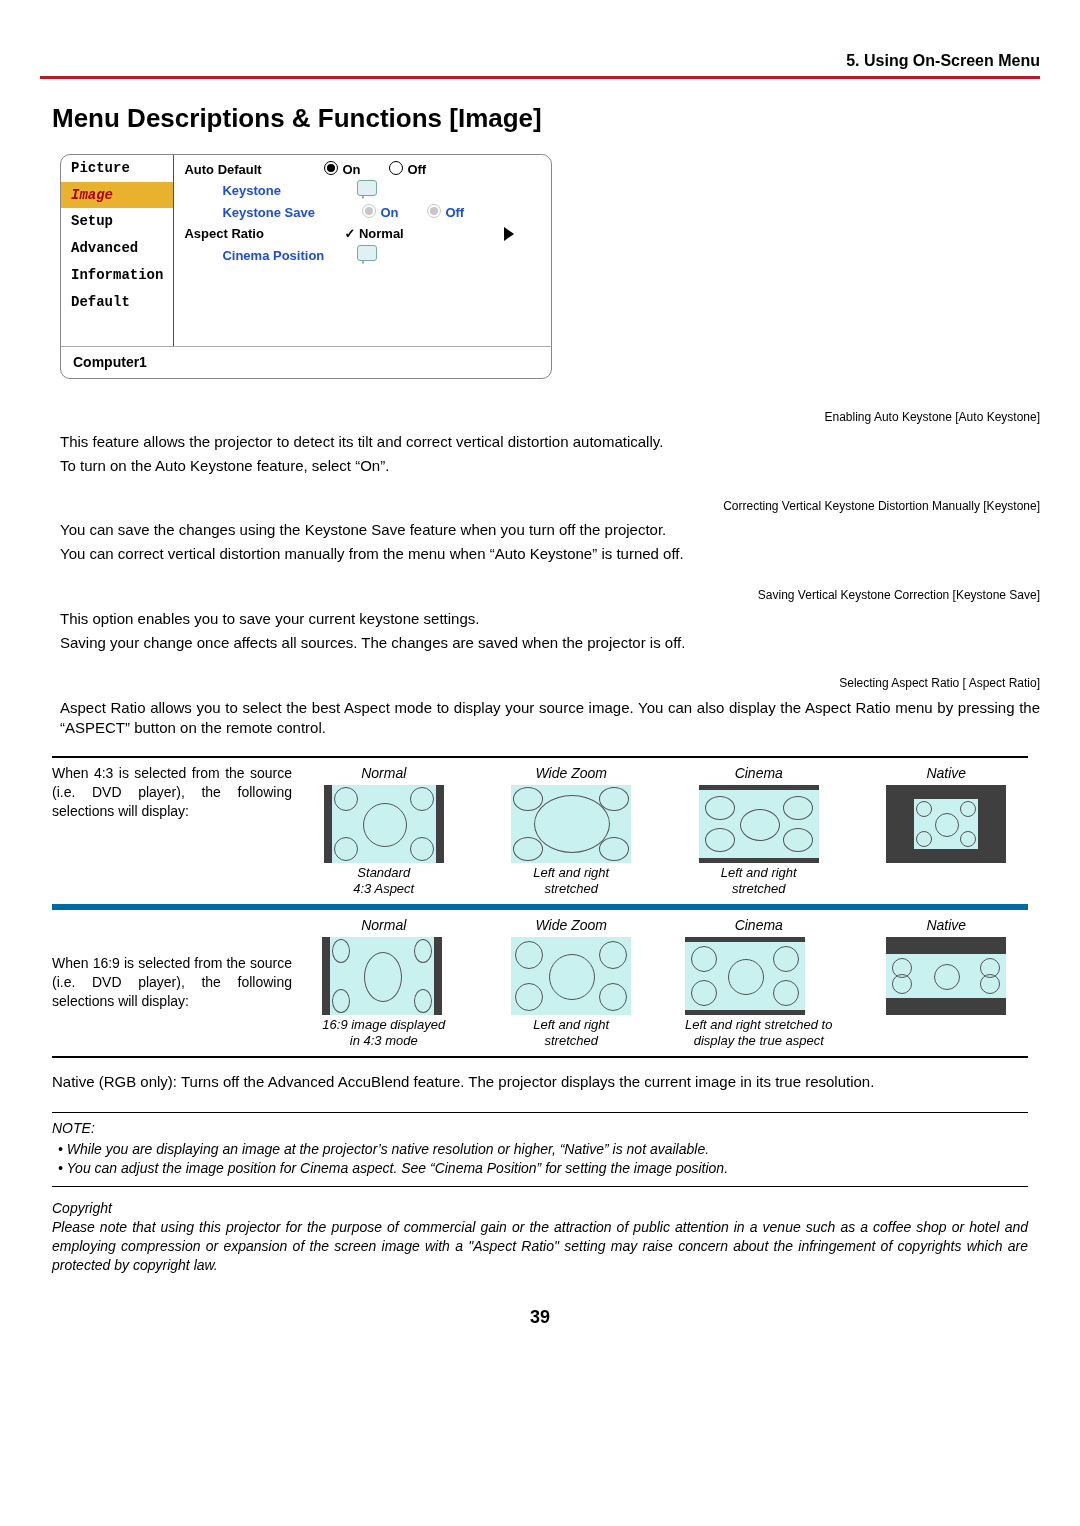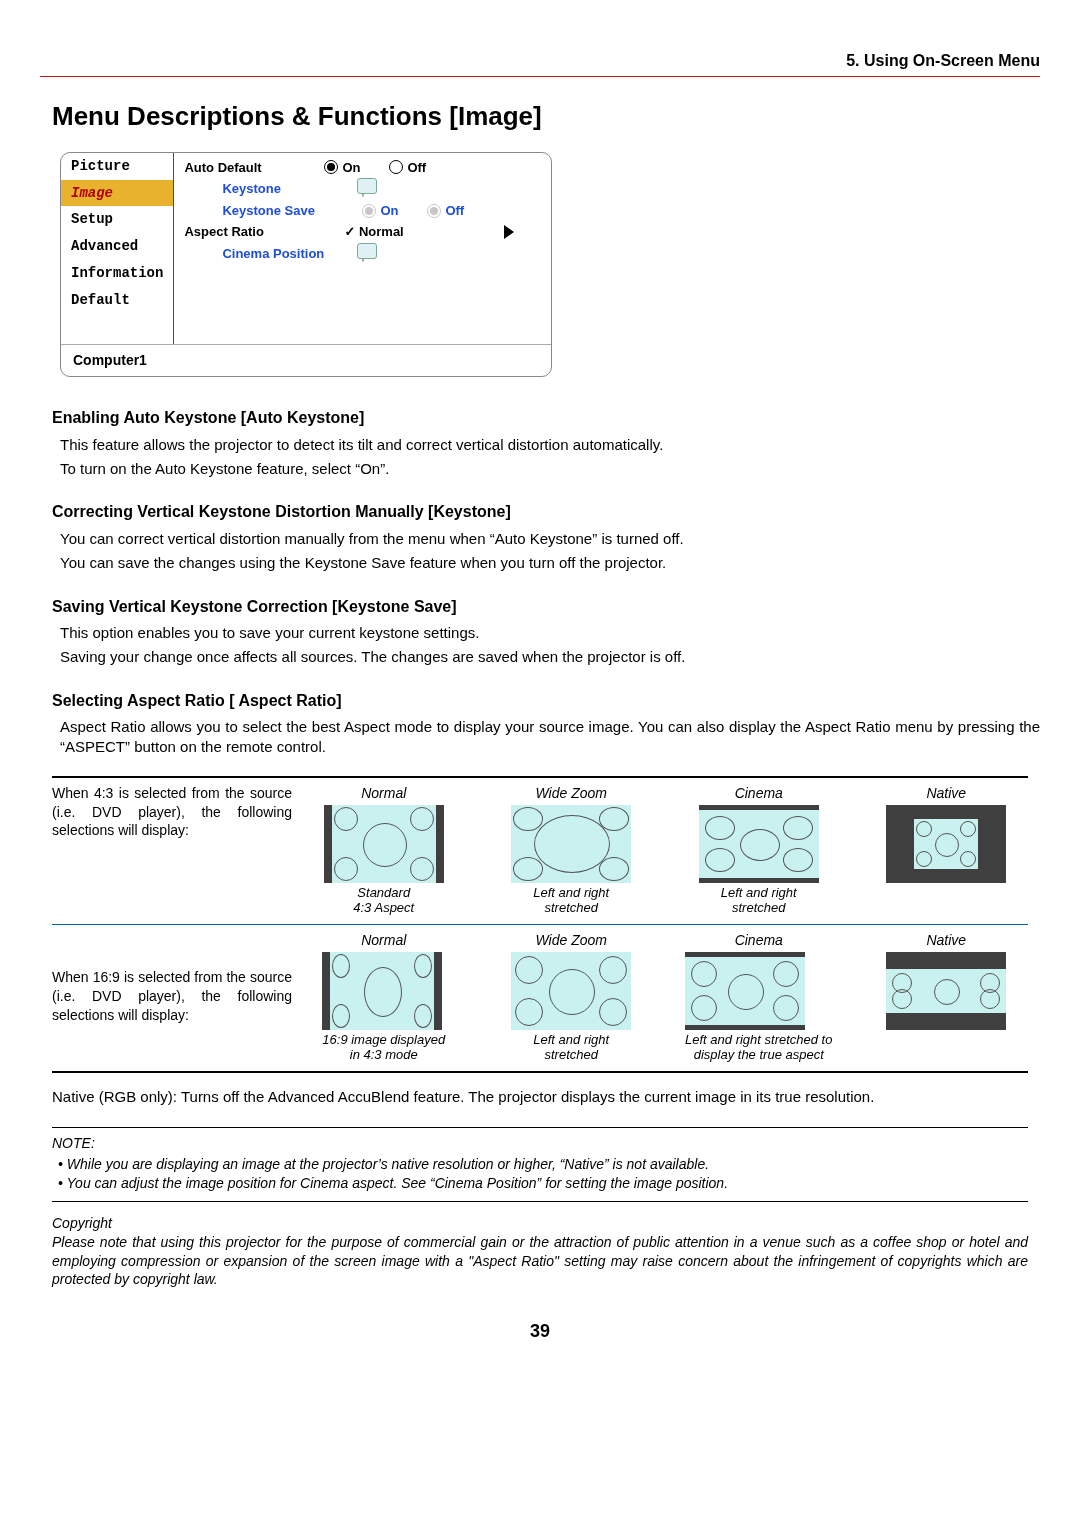--- a/index.html
+++ b/index.html
@@ -16,21 +16,21 @@
     margin: 0 auto;
     padding: 50px 40px 40px;
     box-sizing: border-box;
     position: relative;
   }
   .chapter {
     text-align: right;
     font-weight: 900;
     font-family: Arial, Helvetica, sans-serif;
     font-size: 16px;
-    border-bottom: 1px solid #b91c1c;
+    border-bottom: 3px solid #b91c1c;
     padding-bottom: 4px;
     margin-bottom: 22px;
   }
   h1 {
     font-family: Arial, Helvetica, sans-serif;
     font-weight: 900;
     font-size: 26px;
     margin: 11px 0 18px 12px;
   }
   
@@ -71,21 +71,21 @@
   }
   .osd-row {
     display: grid;
     grid-template-columns: 140px 65px 65px 60px;
     align-items: center;
     padding: 2px 10px;
     font-weight: 700;
     font-size: 13px;
   }
   .osd-row.dim { color: #1d4ed8; font-weight: 700; padding-left: 48px; }
-  .osd-row .radio { display: flex; align-items: center; gap: 4px; font-weight: 700; }
+  .osd-row .radio { display: flex; align-items: flex-start; gap: 4px; font-weight: 700; }
   .radio-dot {
     display: inline-block; width: 12px; height: 12px; border: 1px solid #000; border-radius: 50%;
     position: relative;
   }
   .radio-dot.on::after {
     content: ''; position: absolute; inset: 2px; background: #000; border-radius: 50%;
   }
   .dim .radio-dot { border-color: #c7c7c7; }
   .dim .radio-dot.on::after { background: #c7c7c7; }
   .slider-track {
@@ -111,38 +111,39 @@
     border-left: 10px solid #000;
     margin-left: auto;
   }
   .osd-status {
     padding: 6px 12px;
     font-weight: 700;
   }
   
   h2 {
     font-family: Arial, Helvetica, sans-serif;
-    font-weight: 700;
-    font-size: 16px;
+    font-weight: 400;
+    font-size: 12px;
     margin: 22px 0 6px 12px;
+    text-align: right;
   }
   .para {
     margin: 0 0 4px 20px;
     font-size: 15px;
   }
   .justify { text-align: justify; }
   
   .artbl {
     margin: 18px 12px 0;
     border-top: 2px solid #000;
     border-bottom: 2px solid #000;
   }
   .artrow {
     display: flex;
-    border-bottom: 1px solid #0369a1;
+    border-bottom: 6px solid #0369a1;
     padding: 6px 0 8px;
   }
   .artrow:last-child { border-bottom: none; align-items: center; }
   .artrow .label {
     width: 240px;
     font-size: 14px;
     text-align: justify;
     padding-right: 10px;
   }
   .artcells {
@@ -262,22 +263,22 @@
       </div>
     </div>
     <div class="osd-status">Computer1</div>
   </div>
 
   <h2>Enabling Auto Keystone [Auto Keystone]</h2>
   <p class="para">This feature allows the projector to detect its tilt and correct vertical distortion automatically.</p>
   <p class="para">To turn on the Auto Keystone feature, select “On”.</p>
 
   <h2>Correcting Vertical Keystone Distortion Manually [Keystone]</h2>
+  <p class="para">You can save the changes using the Keystone Save feature when you turn off the projector.</p>
   <p class="para">You can correct vertical distortion manually from the menu when “Auto Keystone” is turned off.</p>
-  <p class="para">You can save the changes using the Keystone Save feature when you turn off the projector.</p>
 
   <h2>Saving Vertical Keystone Correction [Keystone Save]</h2>
   <p class="para">This option enables you to save your current keystone settings.</p>
   <p class="para">Saving your change once affects all sources. The changes are saved when the projector is off.</p>
 
   <h2>Selecting Aspect Ratio [ Aspect Ratio]</h2>
   <p class="para justify">Aspect Ratio allows you to select the best Aspect mode to display your source image. You can also display the Aspect Ratio menu by pressing the “ASPECT” button on the remote control.</p>
 
   <div class="artbl">
 

